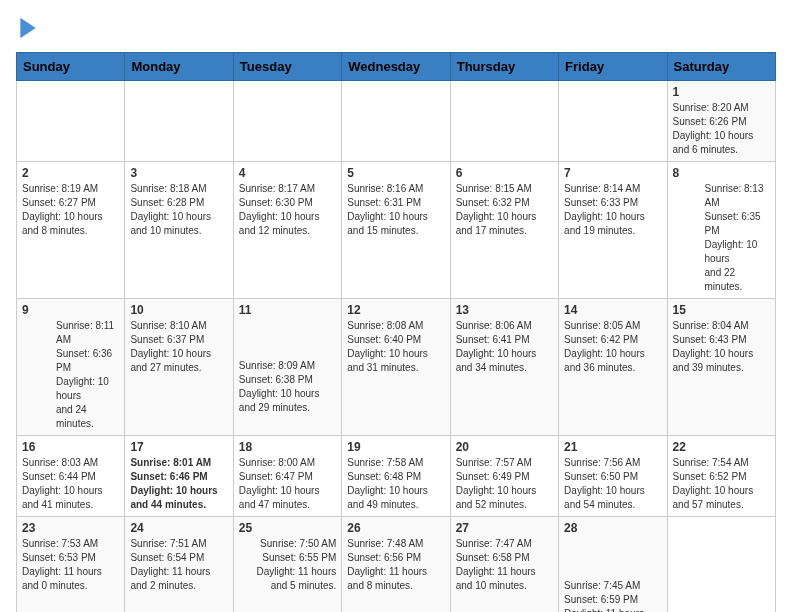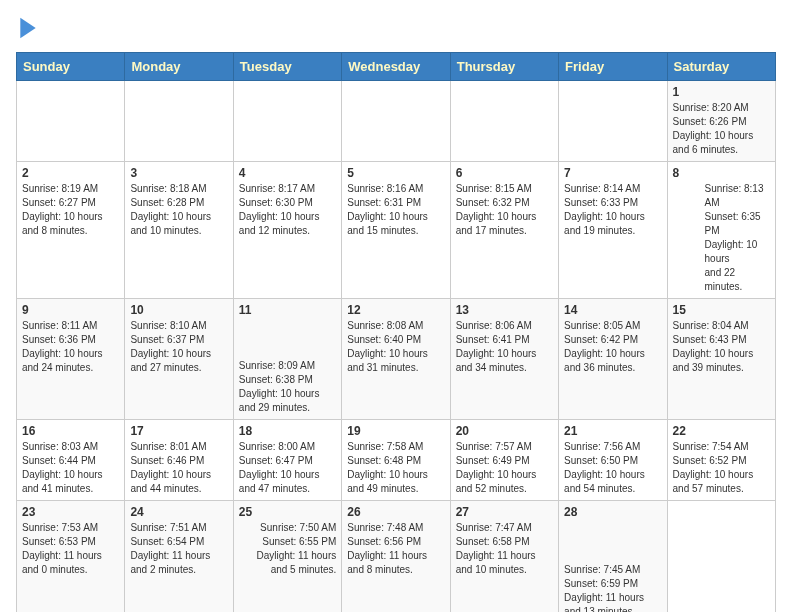--- a/index.html
+++ b/index.html
@@ -46,21 +46,21 @@
       font-size: 16px;
       color: #555;
     }
     table {
       width: 100%;
       border-collapse: collapse;
       table-layout: fixed;
     }
     thead tr th {
       background: #3a7fc1;
-      color: #fef9c3;
+      color: #000000;
       text-align: left;
       padding: 6px 6px;
       font-size: 13px;
       font-weight: bold;
       border: 1px solid #2e6aa0;
     }
     tbody tr td {
       border: 1px solid #ccc;
       vertical-align: top;
       padding: 4px 5px;
@@ -183,21 +183,21 @@
           <span class="day-number">8</span>
           <div class="day-detail" style="white-space: pre-line; margin-left: 32px;">Sunrise: 8:13 AM
 Sunset: 6:35 PM
 Daylight: 10 hours
 and 22 minutes.</div>
         </td>
       </tr>
       <tr>
         <td>
           <span class="day-number">9</span>
-          <div class="day-detail" style="white-space: pre-line;">Sunrise: 8:11 AM
+          <div class="day-detail" style="white-space: pre-line; margin-left: 34px;">Sunrise: 8:11 AM
 Sunset: 6:36 PM
 Daylight: 10 hours
 and 24 minutes.</div>
         </td>
         <td>
           <span class="day-number">10</span>
           <div class="day-detail" style="white-space: pre-line;">Sunrise: 8:10 AM
 Sunset: 6:37 PM
 Daylight: 10 hours
 and 27 minutes.</div>
@@ -241,21 +241,21 @@
       <tr>
         <td>
           <span class="day-number">16</span>
           <div class="day-detail" style="white-space: pre-line;">Sunrise: 8:03 AM
 Sunset: 6:44 PM
 Daylight: 10 hours
 and 41 minutes.</div>
         </td>
         <td>
           <span class="day-number">17</span>
-          <div class="day-detail" style="white-space: pre-line;">Sunrise: 8:01 AM
+          <div class="day-detail" style="white-space: pre-line; font-weight: bold;">Sunrise: 8:01 AM
 Sunset: 6:46 PM
 Daylight: 10 hours
 and 44 minutes.</div>
         </td>
         <td>
           <span class="day-number">18</span>
           <div class="day-detail" style="white-space: pre-line;">Sunrise: 8:00 AM
 Sunset: 6:47 PM
 Daylight: 10 hours
 and 47 minutes.</div>

